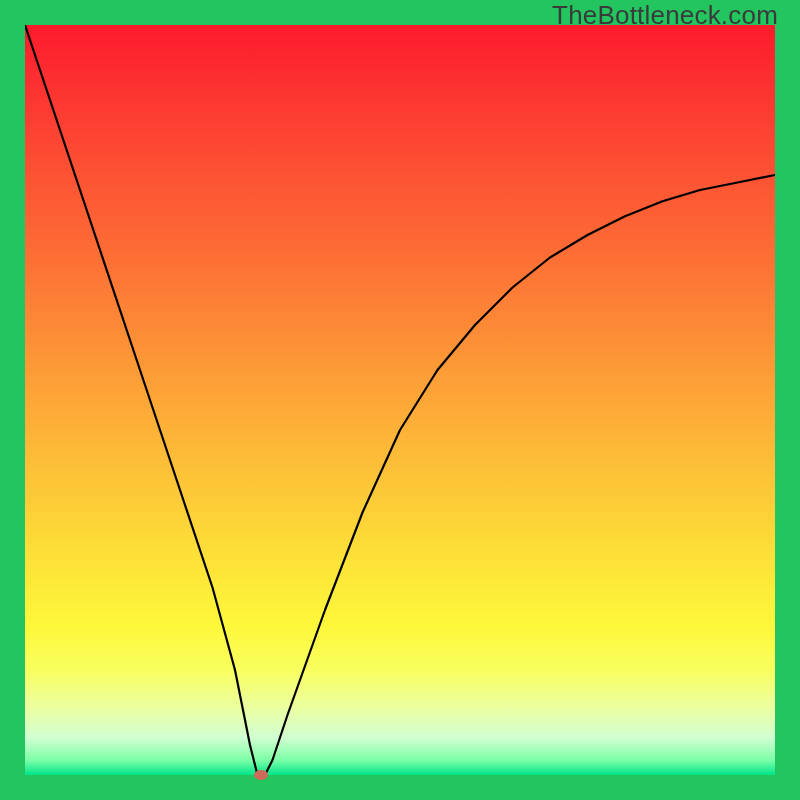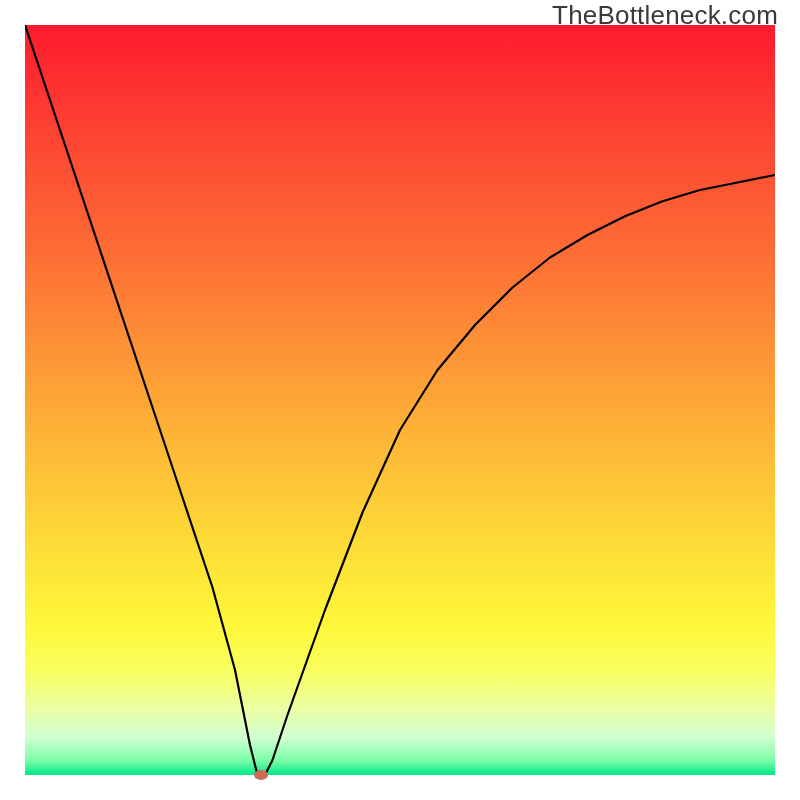--- a/index.html
+++ b/index.html
@@ -8,21 +8,21 @@
     width: 800px;
     height: 800px;
     background: #000;
     font-family: Arial, Helvetica, sans-serif;
     overflow: hidden;
   }
   .frame {
     position: relative;
     width: 800px;
     height: 800px;
-    background: #ffffff;
+    background: #22c55e;
   }
   .watermark {
     position: absolute;
     top: 0px;
     right: 22px;
     color: #3a3a3a;
     font-size: 26px;
     font-weight: 500;
     letter-spacing: 0.2px;
     z-index: 3;

